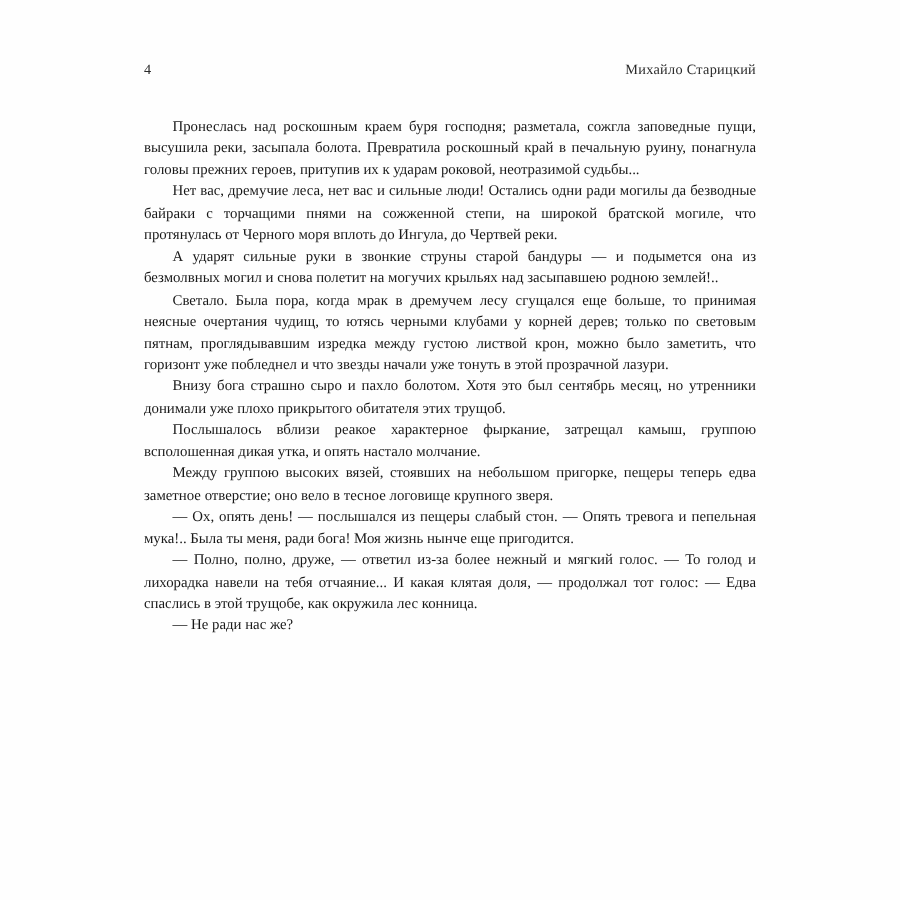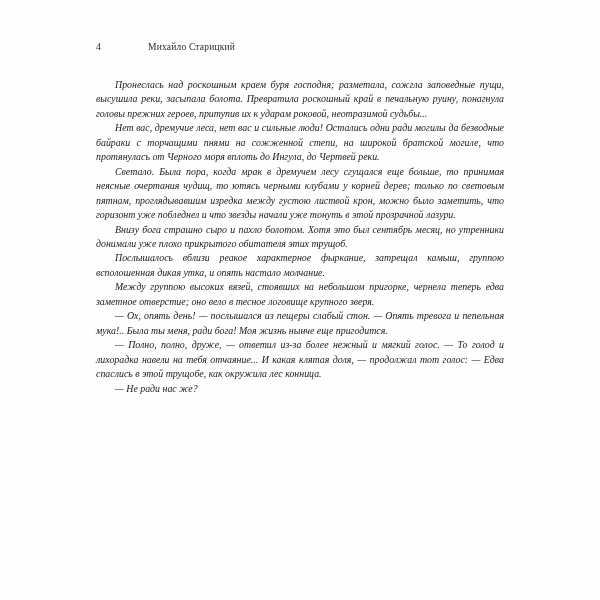--- a/index.html
+++ b/index.html
@@ -31,54 +31,54 @@
     letter-spacing: 0.2px;
   }
   .folio {
     width: 52px;
     flex: 0 0 52px;
     text-align: left;
     font-size: 9.5px;
   }
   .head-title {
     flex: 1;
-    text-align: left;
+    text-align: right;
     font-size: 9.5px;
   }
   .body-text {
     font-size: 9.9px;
     line-height: 14.45px;
     text-align: justify;
     text-justify: inter-word;
     hyphens: manual;
     color: #181818;
-    font-style: italic;
   }
   .body-text p {
     margin: 0;
     text-indent: 19px;
   }
 </style>
 </head>
 <body>
 
 <div class="page">
   <div class="page-inner">
 
     <div class="running-head">
       <span class="folio">4</span>
       <span class="head-title">Михайло Старицкий</span>
     </div>
 
     <div class="body-text">
       <p>Пронеслась над роскошным краем буря господня; разметала, сожгла заповедные пущи, высушила реки, засыпала болота. Превратила роскошный край в печальную руину, понагнула головы прежних героев, притупив их к ударам роковой, неотразимой судьбы...</p>
       <p>Нет вас, дремучие леса, нет вас и сильные люди! Остались одни ради могилы да безводные байраки с торчащими пнями на сожженной степи, на широкой братской могиле, что протянулась от Черного моря вплоть до Ингула, до Чертвей реки.</p>
+      <p>А ударят сильные руки в звонкие струны старой бандуры — и подымется она из безмолвных могил и снова полетит на могучих крыльях над засыпавшею родною землей!..</p>
       <p>Светало. Была пора, когда мрак в дремучем лесу сгущался еще больше, то принимая неясные очертания чудищ, то ютясь черными клубами у корней дерев; только по световым пятнам, проглядывавшим изредка между густою листвой крон, можно было заметить, что горизонт уже побледнел и что звезды начали уже тонуть в этой прозрачной лазури.</p>
       <p>Внизу бога страшно сыро и пахло болотом. Хотя это был сентябрь месяц, но утренники донимали уже плохо прикрытого обитателя этих трущоб.</p>
       <p>Послышалось вблизи реакое характерное фыркание, затрещал камыш, группою всполошенная дикая утка, и опять настало молчание.</p>
-      <p>Между группою высоких вязей, стоявших на небольшом пригорке, чернела теперь едва заметное отверстие; оно вело в тесное логовище крупного зверя.</p>
+      <p>Между группою высоких вязей, стоявших на небольшом пригорке, пещеры теперь едва заметное отверстие; оно вело в тесное логовище крупного зверя.</p>
       <p>— Ох, опять день! — послышался из пещеры слабый стон. — Опять тревога и пепельная мука!.. Была ты меня, ради бога! Моя жизнь нынче еще пригодится.</p>
       <p>— Полно, полно, друже, — ответил из-за более нежный и мягкий голос. — То голод и лихорадка навели на тебя отчаяние... И какая клятая доля, — продолжал тот голос: — Едва спаслись в этой трущобе, как окружила лес конница.</p>
       <p>— Не ради нас же?</p>
     </div>
 
   </div>
 </div>
 
 </body></html>

